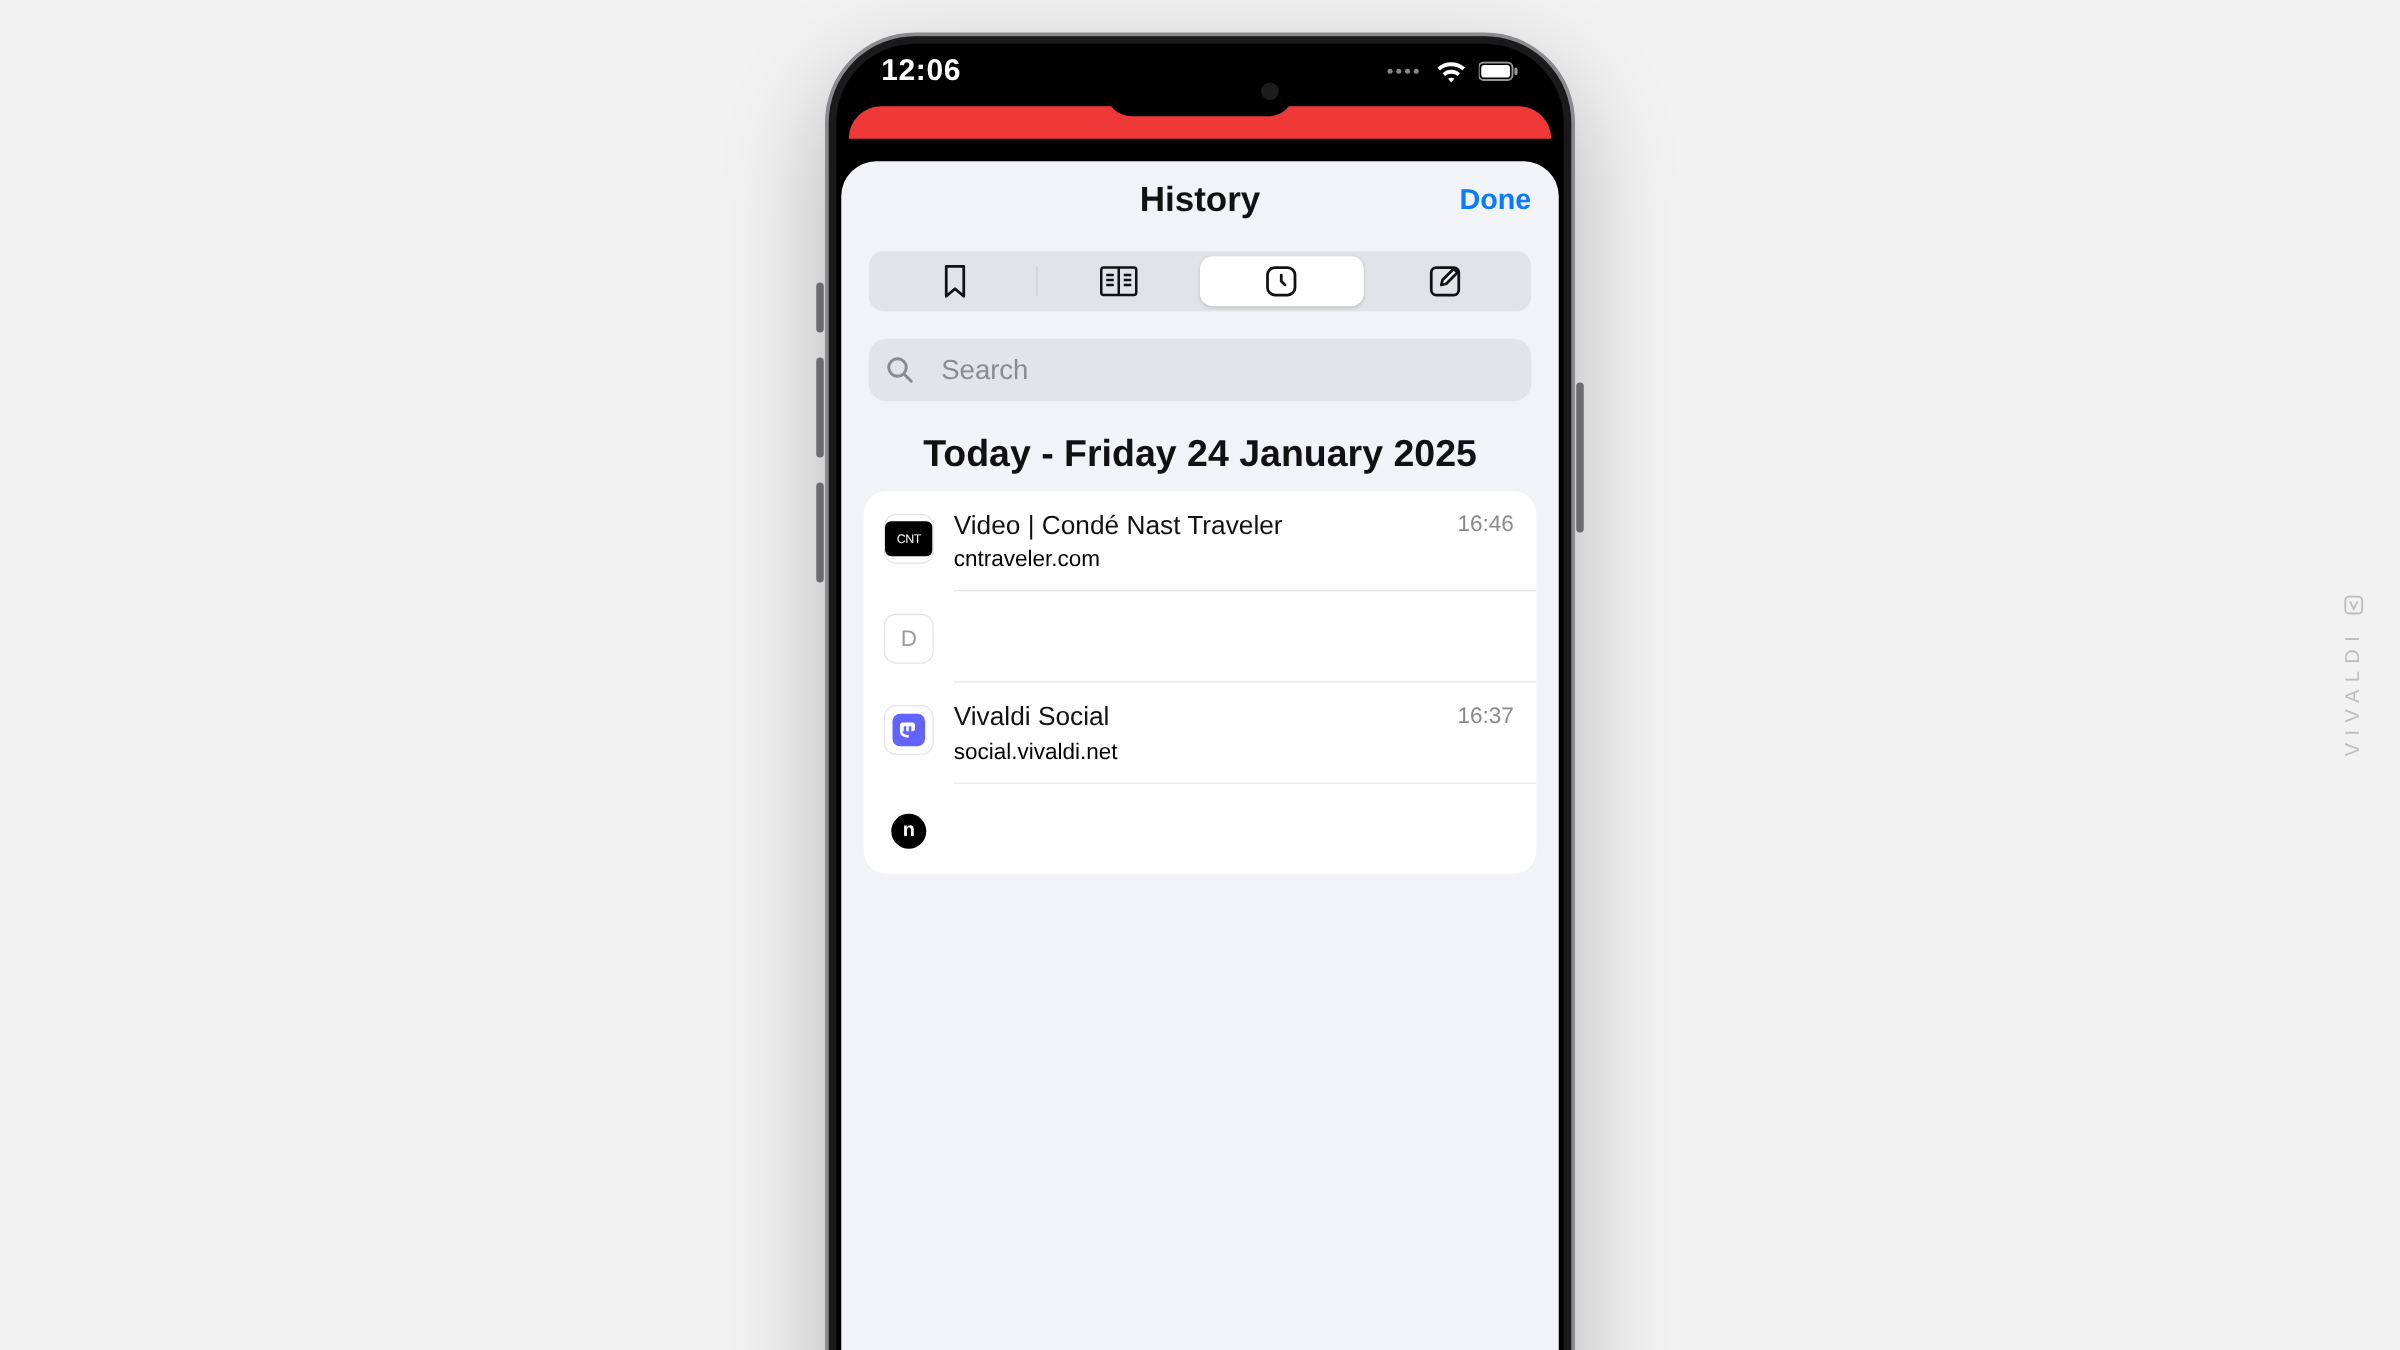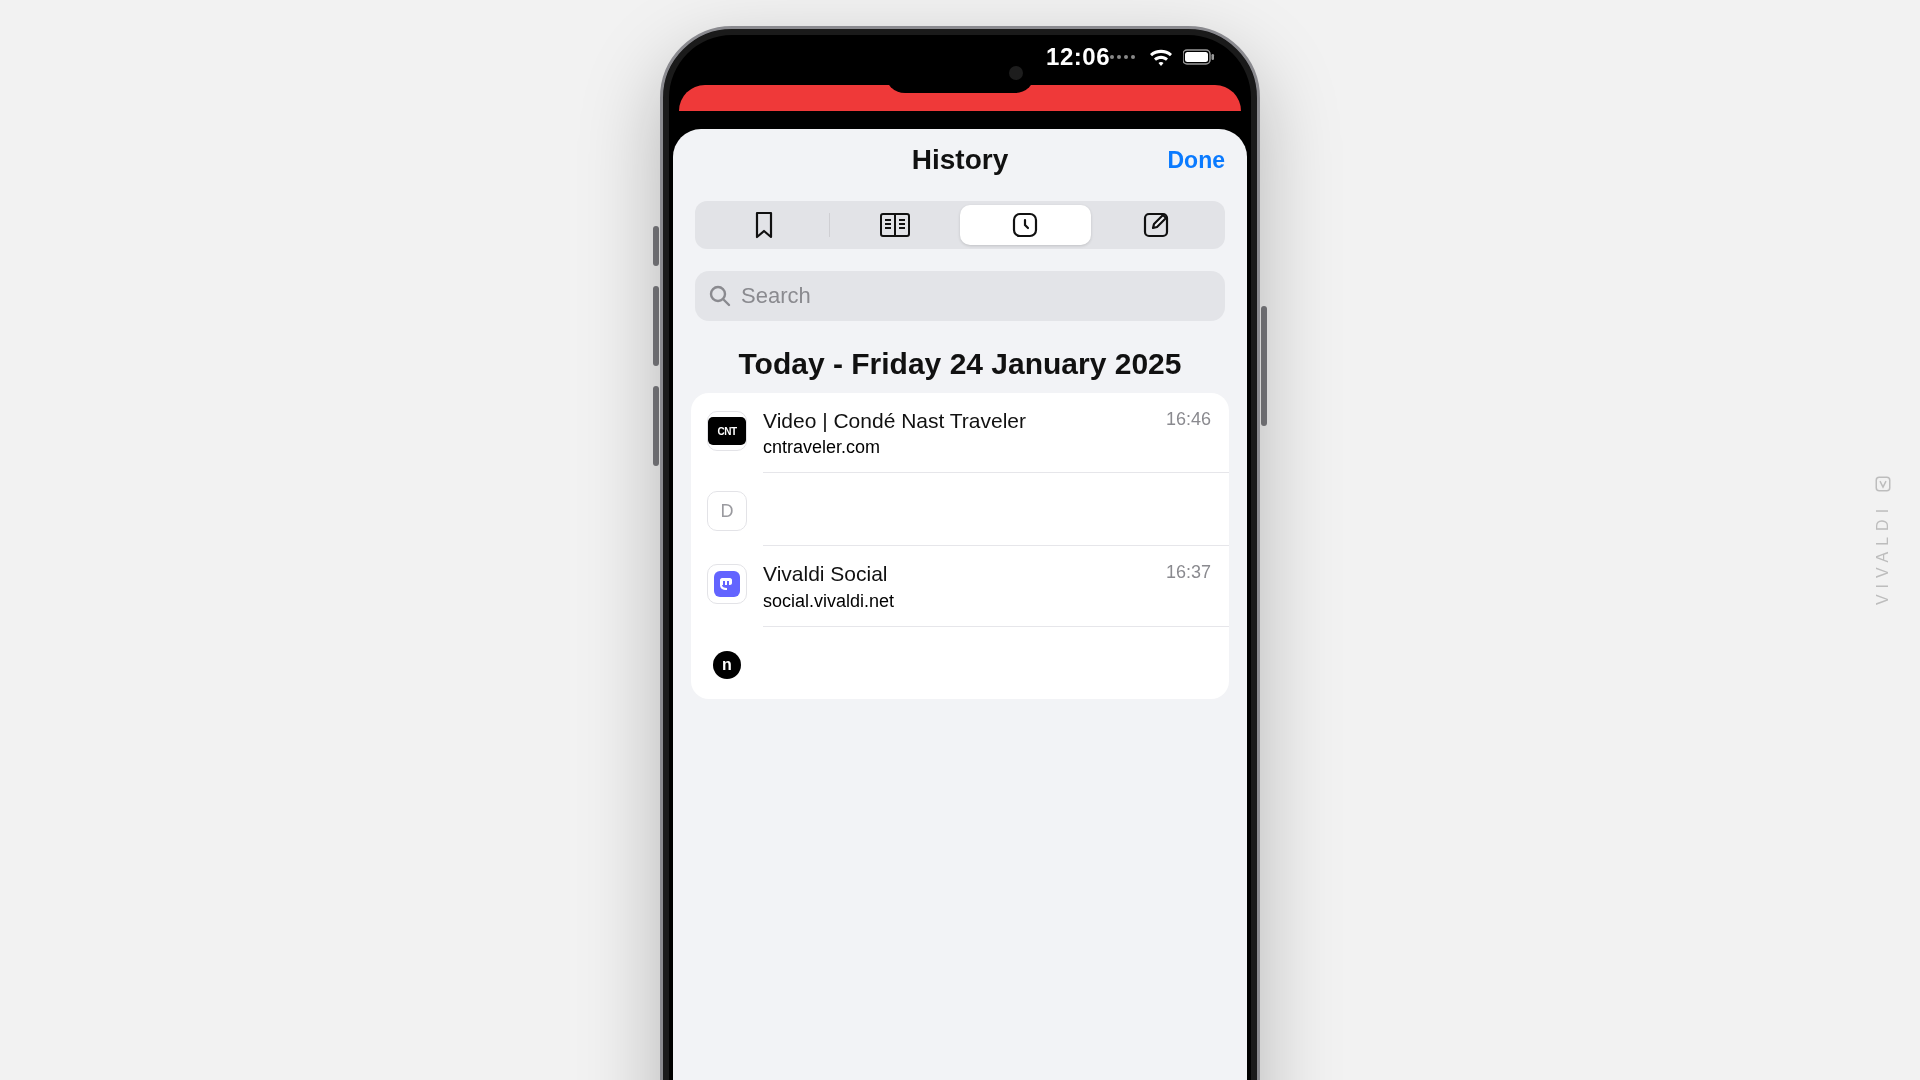--- a/index.html
+++ b/index.html
@@ -61,21 +61,21 @@
   .side-left-2 { left: -7px; top: 260px; width: 6px; height: 80px; }
   .side-left-3 { left: -7px; top: 360px; width: 6px; height: 80px; }
   .side-right  { right: -7px; top: 280px; width: 6px; height: 120px; }
 
   
   .statusbar {
     position: relative;
     height: 56px;
     display: flex;
     align-items: center;
-    justify-content: flex-end;
+    justify-content: space-between;
     padding: 0 42px;
     color: #fff;
   }
   .sb-time { font-size: 24px; font-weight: 700; letter-spacing: 0.5px; }
   .sb-right { display: flex; align-items: center; gap: 10px; }
   .sb-dots { display:flex; gap:3px; margin-right:4px;}
   .sb-dots span{ width:4px; height:4px; border-radius:50%; background:#888;}
   .notch {
     position: absolute;
     left: 50%; top: 24px;
@@ -149,21 +149,21 @@
   .segment svg { stroke:#111; }
 
   
   .search {
     margin: 22px 22px 0;
     height: 50px;
     background:#e3e4e8;
     border-radius:14px;
     display:flex; align-items:center;
     padding:0 14px;
-    gap:10px;
+    gap:22px;
     color:#8a8a8f;
   }
   .search input{
     flex:1; border:none; background:transparent; outline:none;
     font-size:22px; color:#333;
   }
   .search input::placeholder{ color:#8a8a8f; }
 
   
   .section-header{
@@ -210,21 +210,21 @@
     overflow:hidden;
   }
   .row-domain{
     font-size:18px; color:#000000; margin-top:2px;
   }
   .row-time{
     font-size:18px; color:#8a8a8f; flex-shrink:0; padding-top:2px;
   }
 
   
-  .fav-cnt{ width:52px; height:28px; background:#000; border-radius:5px; display:flex; align-items:center; justify-content:center; color:#fff; font-size:10px; font-weight:700; letter-spacing:-0.5px;}
+  .fav-cnt{ width:52px; height:28px; background:#000; border-radius:5px; display:flex; align-items:center; justify-content:center; color:#fff; font-size:10px; font-weight:400; letter-spacing:-0.5px;}
   .fav-letter{ font-size:18px; color:#9a9a9f; font-weight:500;}
   .fav-mastodon{ width:26px; height:26px; background:#6364ff; border-radius:6px; display:flex; align-items:center; justify-content:center;}
   .fav-nature{ width:28px; height:28px; background:#000; border-radius:50%; color:#fff; display:flex; align-items:center; justify-content:center; font-weight:700; font-size:16px;}
 
   
   .divider{
     height:1px; background:#e6e6ea;
     margin-left:72px;
   }
 </style>

